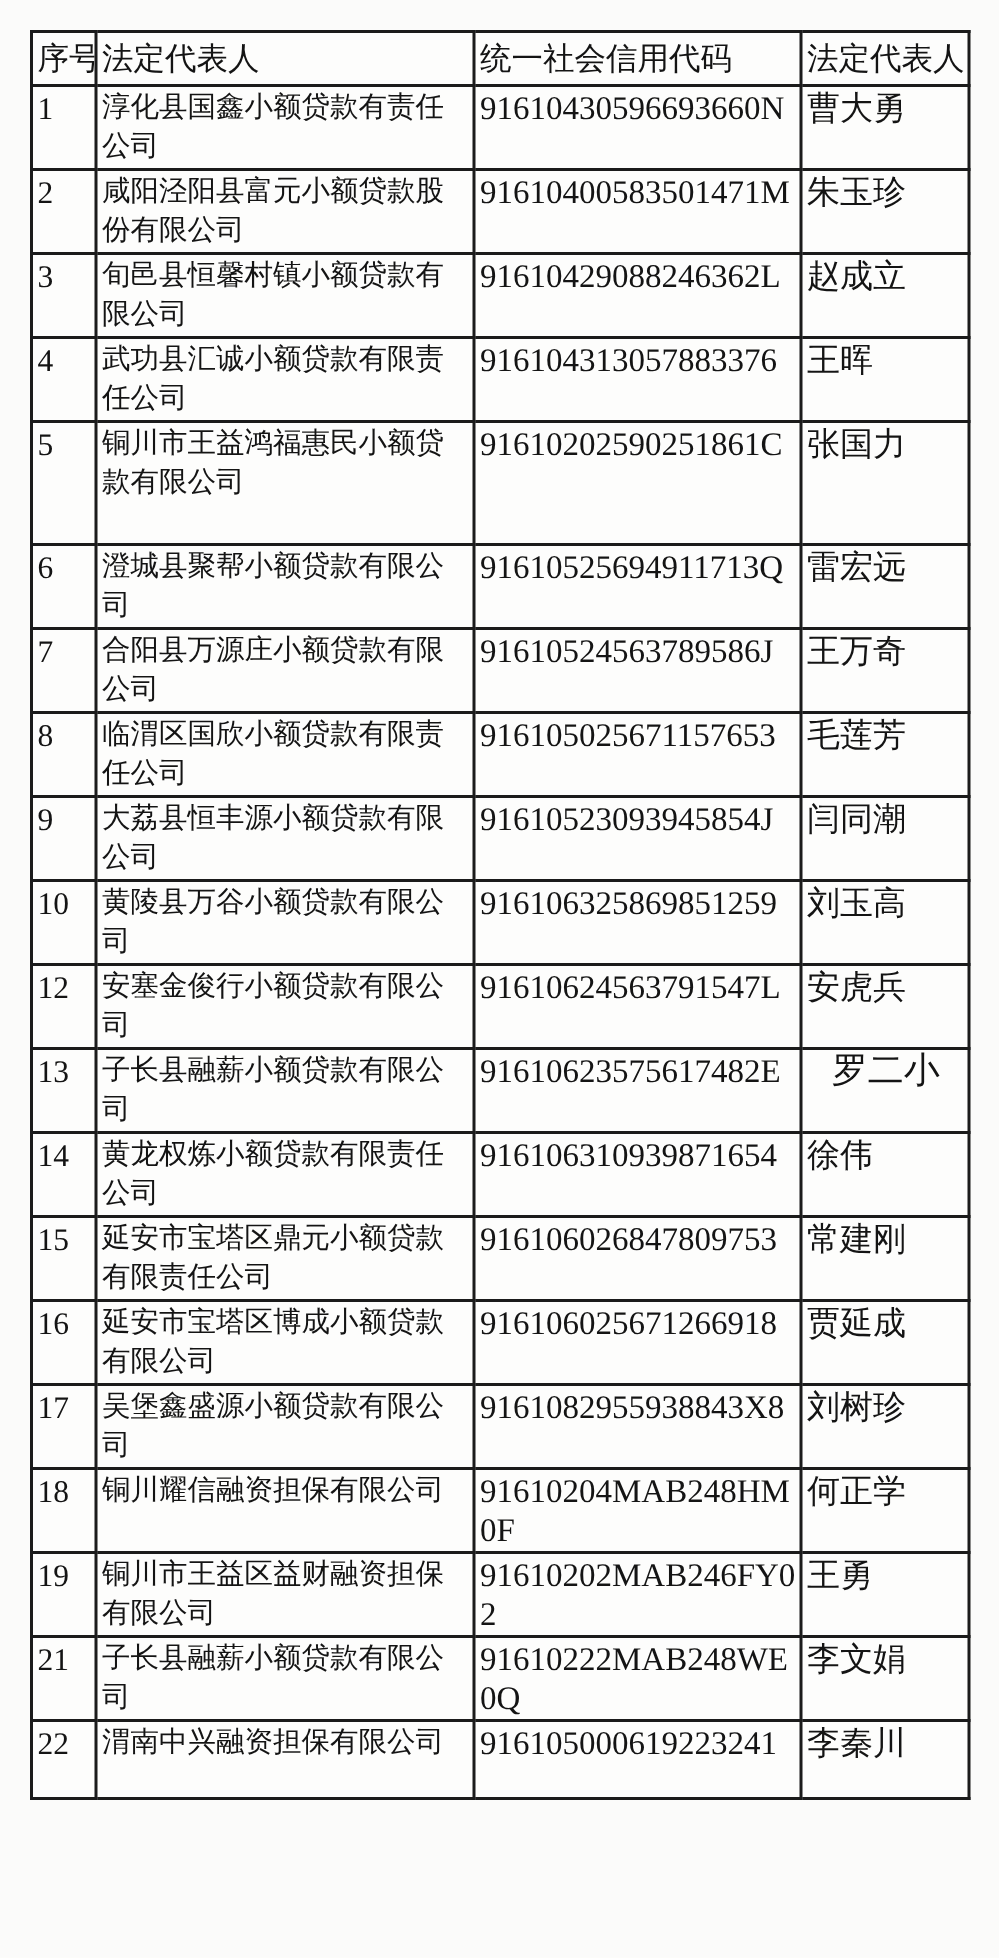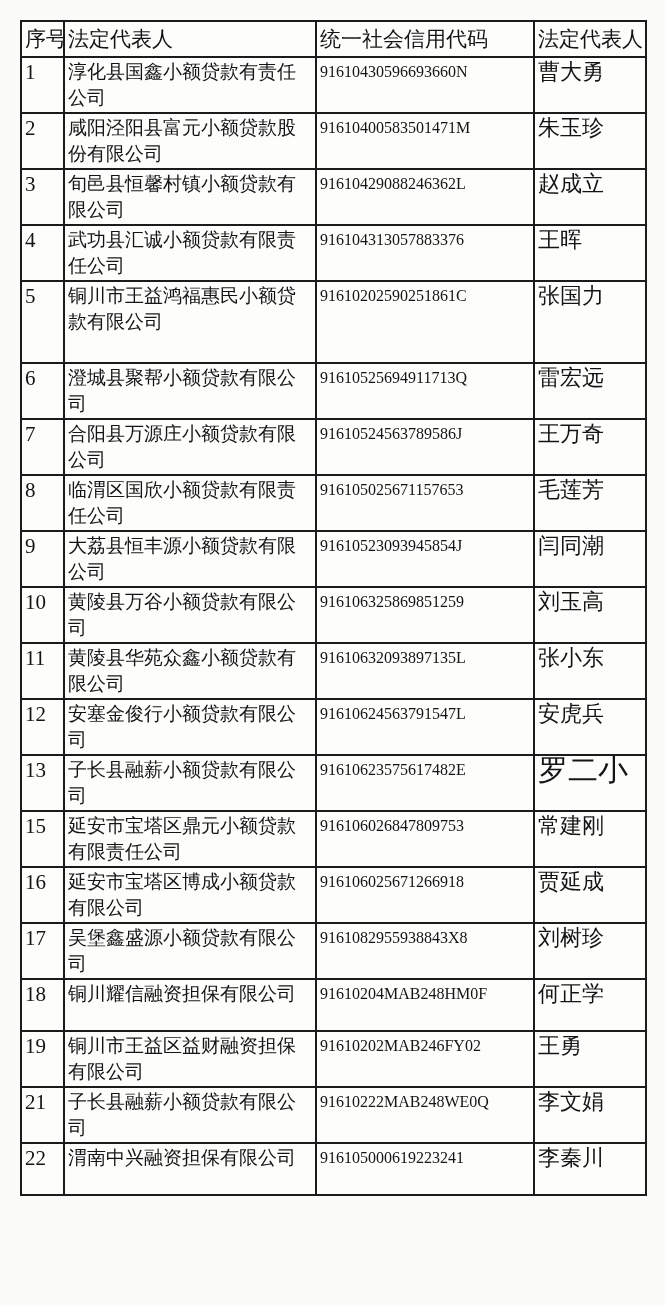--- a/index.html
+++ b/index.html
@@ -49,32 +49,33 @@
     line-height: 26px;
   }
   td.company {
     font-family: "Liberation Sans", sans-serif;
     font-size: 19px;
     line-height: 26px;
     word-break: break-all;
   }
   td.code {
     font-family: "Liberation Serif", serif;
-    font-size: 16px;
+    font-size: 22px;
     line-height: 26px;
     word-break: break-all;
   }
   td.rep {
     font-family: "Liberation Sans", sans-serif;
     font-size: 22px;
     line-height: 26px;
     white-space: nowrap;
   }
   td.rep.large {
-    font-size: 30px;
+    font-size: 24px;
+    text-align: center;
   }
 </style>
 </head>
 <body>
 
 <div class="page">
   <table class="company-table">
     <colgroup>
       <col style="width:43px">
       <col style="width:252px">
@@ -144,36 +145,36 @@
           <td class="code">91610523093945854J</td>
           <td class="rep">闫同潮</td>
         </tr>
         <tr>
           <td class="no">10</td>
           <td class="company">黄陵县万谷小额贷款有限公司</td>
           <td class="code">916106325869851259</td>
           <td class="rep">刘玉高</td>
         </tr>
         <tr>
-          <td class="no">11</td>
-          <td class="company">黄陵县华苑众鑫小额贷款有限公司</td>
-          <td class="code">91610632093897135L</td>
-          <td class="rep">张小东</td>
-        </tr>
-        <tr>
           <td class="no">12</td>
           <td class="company">安塞金俊行小额贷款有限公司</td>
           <td class="code">91610624563791547L</td>
           <td class="rep">安虎兵</td>
         </tr>
         <tr>
           <td class="no">13</td>
           <td class="company">子长县融薪小额贷款有限公司</td>
           <td class="code">91610623575617482E</td>
           <td class="rep large">罗二小</td>
+        </tr>
+        <tr>
+          <td class="no">14</td>
+          <td class="company">黄龙权炼小额贷款有限责任公司</td>
+          <td class="code">916106310939871654</td>
+          <td class="rep">徐伟</td>
         </tr>
         <tr>
           <td class="no">15</td>
           <td class="company">延安市宝塔区鼎元小额贷款有限责任公司</td>
           <td class="code">916106026847809753</td>
           <td class="rep">常建刚</td>
         </tr>
         <tr>
           <td class="no">16</td>
           <td class="company">延安市宝塔区博成小额贷款有限公司</td>

